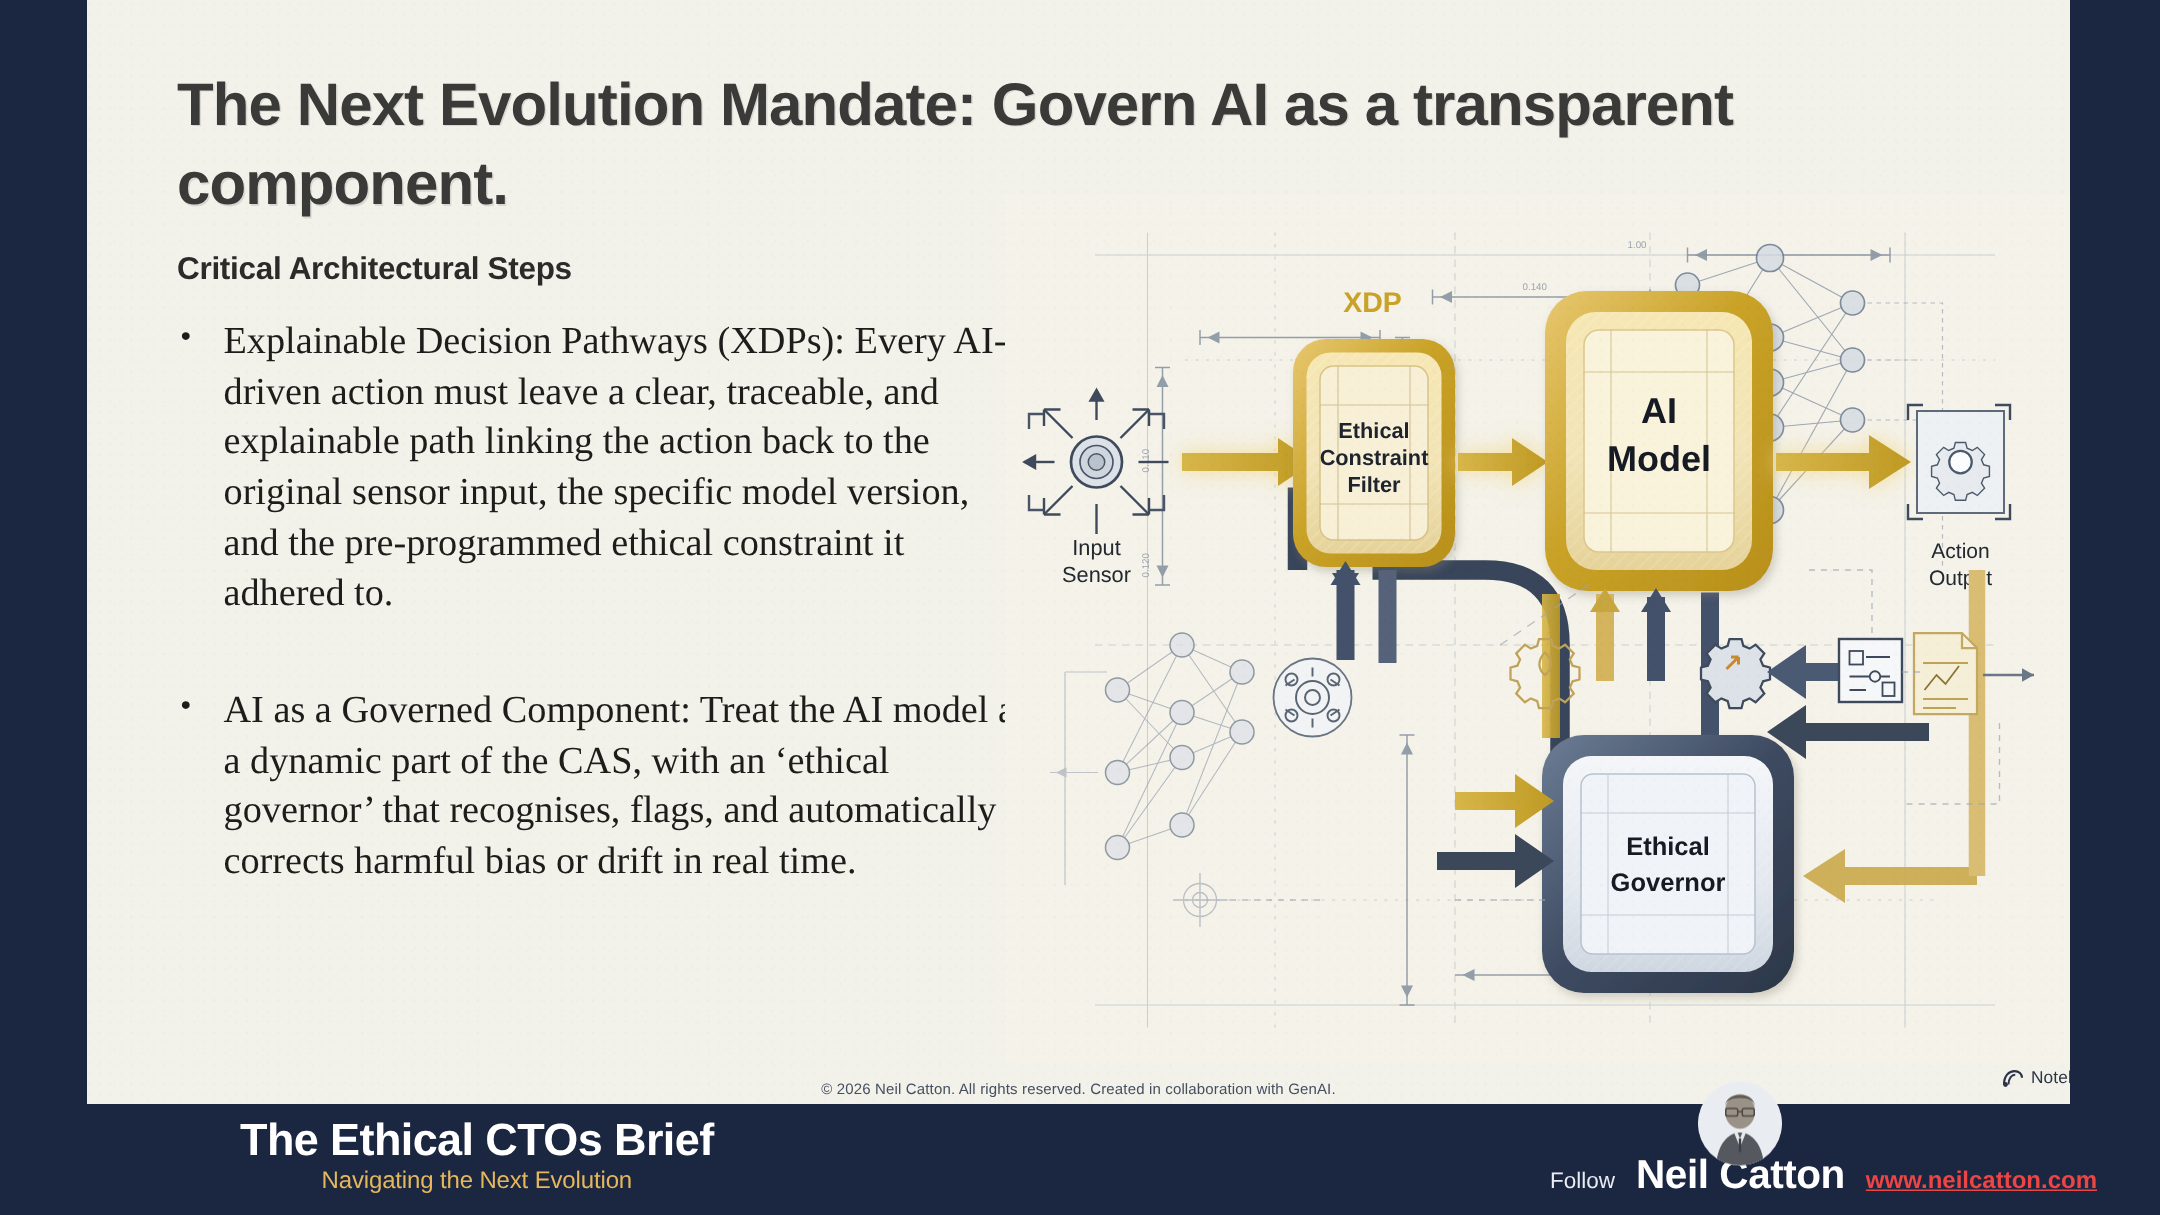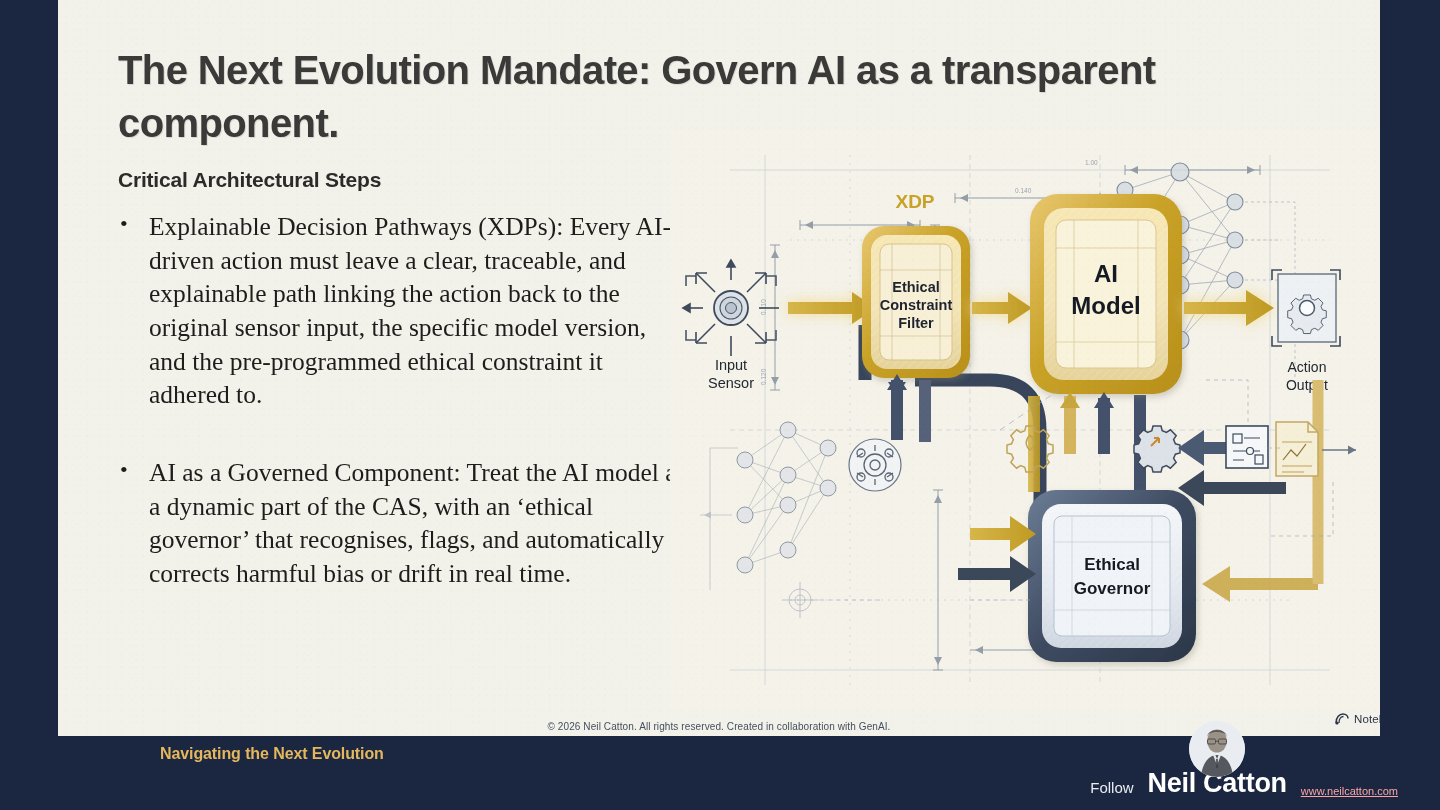--- a/index.html
+++ b/index.html
@@ -121,21 +121,21 @@
   }
   .brand-title {
     font-size: 30px;
     font-weight: 700;
     color: #ffffff;
     letter-spacing: -0.4px;
     line-height: 1.12;
   }
   .brand-sub {
     font-size: 16px;
-    font-weight: 700;
+    font-weight: 400;
     color: #e5b75c;
     letter-spacing: -0.1px;
     text-align: center;
     margin-top: 1px;
   }
 
   .follow-group {
     position: absolute;
     right: 42px; bottom: 11px;
     display: flex; align-items: flex-end; gap: 14px; margin-top: 28px;
@@ -158,24 +158,25 @@
     background: #eceff3;
     overflow: hidden;
   }
   .person-name {
     font-size: 27px;
     font-weight: 700;
     color: #ffffff;
     letter-spacing: -0.3px;
   }
   .site-link {
-    font-size: 11px;
-    color: #fca5a5;
+    font-size: 16px;
+    color: #ef4444;
     text-decoration: underline;
     padding-bottom: 2px;
+    font-weight: bold;
   }
 
   
   .dtext { font-family: "Liberation Sans", sans-serif; }
 </style>
 </head>
 <body>
 
 <div class="slide">
 
@@ -557,20 +558,21 @@
         <path d="M4 10 C4 6 6 3.5 8.5 3.5" fill="none" stroke="#2c3446" stroke-width="1.3"></path>
         <circle cx="2" cy="10" r="1.6" fill="#2c3446"></circle>
       </svg>
       <span>NotebookLM</span>
     </div>
 
   </div>
 
   <div class="footer">
     <div class="brand">
+      <div class="brand-title">The Ethical CTOs Brief</div>
       <div class="brand-sub">Navigating the Next Evolution</div>
     </div>
 
     <div class="follow-group">
       <div class="follow-label">Follow</div>
 
       <div class="person">
         <div class="avatar">
           <svg width="56" height="56" viewBox="0 0 56 56">
             <circle cx="28" cy="28" r="28" fill="#e9ecf0"></circle>

